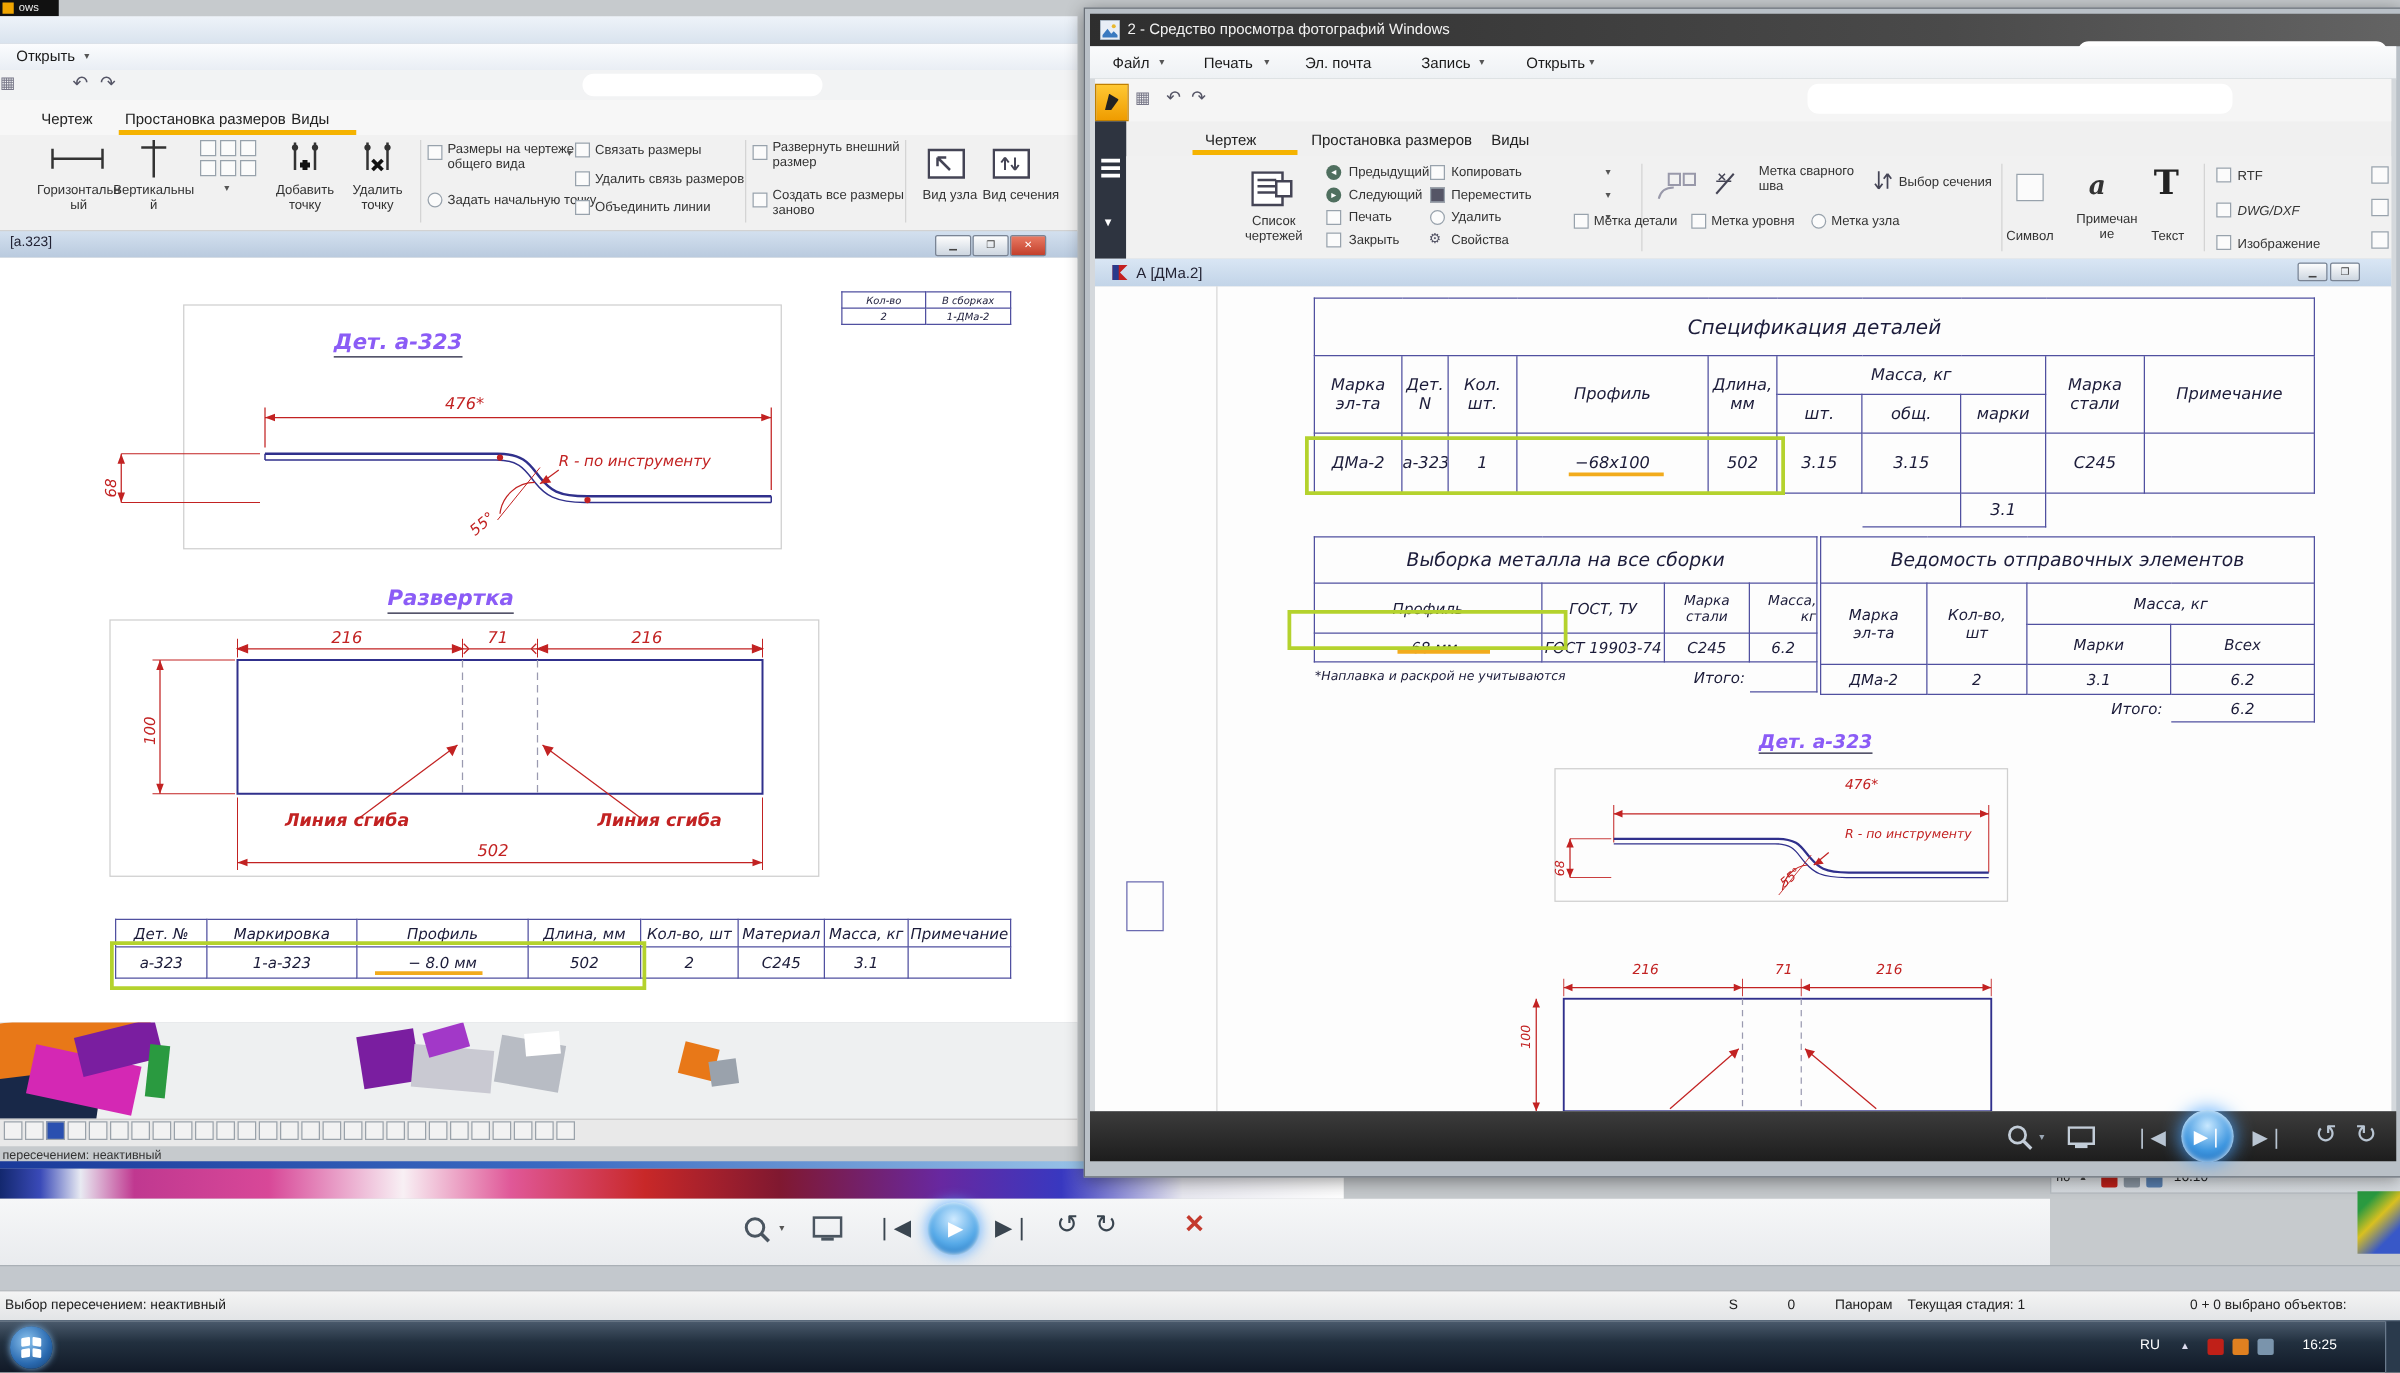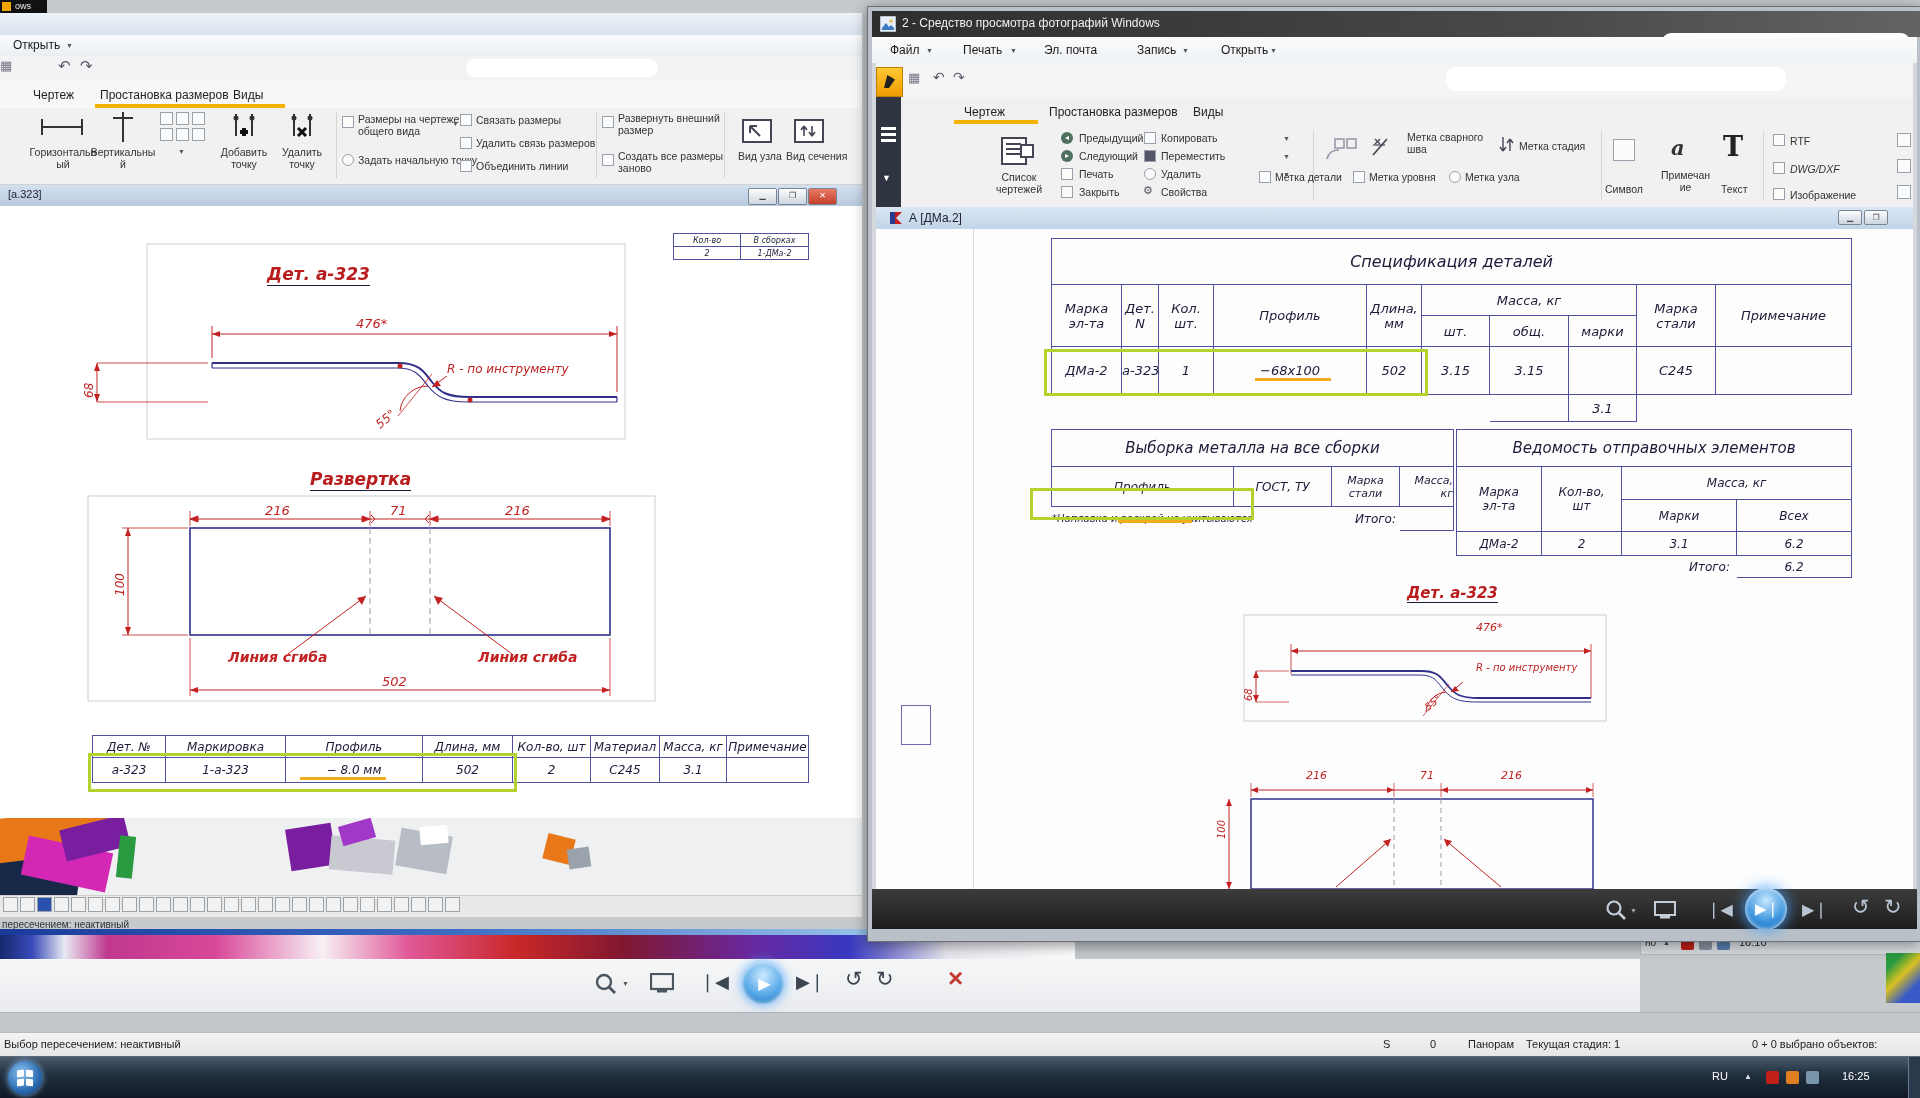--- a/index.html
+++ b/index.html
@@ -1,21 +1,21 @@
 <!DOCTYPE html>
 <html><head>
 <meta charset="utf-8">
 <style>
   html,body{margin:0;padding:0;background:#9aa0a6;}
   #screen{position:relative;width:1920px;height:1098px;overflow:hidden;
           background:#c6cacd;font-family:"Liberation Sans",sans-serif;}
   .abs{position:absolute;}
   .t{position:absolute;white-space:nowrap;}
   .pre{white-space:pre-line;}
-  .cad{font-family:"DejaVu Sans",sans-serif;font-style:italic;color:#b91c1c;}
+  .cad{font-family:"DejaVu Sans",sans-serif;font-style:italic;color:#8b5cf6;}
   .red{color:#c22222;}
   .vtext{transform:rotate(-90deg);transform-origin:left top;}
   
   .menu-item{font-size:12px;color:#1a1a1a;}
   .caret{font-size:7px;color:#555;}
   .tab{font-size:12px;color:#222;}
   .ribbon-lbl{font-size:10.5px;color:#333;}
   .sep-v{position:absolute;width:1px;background:#d4d4d4;}
   .micon{position:absolute;background:#fbfbfb;border:1px solid #98a2ac;box-sizing:border-box;}
   
@@ -418,21 +418,21 @@
               <line x1="2" y1="20" x2="16" y2="4" stroke="#445" stroke-width="1.6"></line>
               <line x1="2" y1="10" x2="14" y2="10" stroke="#445" stroke-width="1.2"></line>
               <path d="M4 4 l5 5 M9 4 l-5 5" stroke="#445" stroke-width="1.2"></path>
             </svg>
           <div class="t ribbon-lbl pre" style="left:494px;top:6px;white-space:pre-line;margin-left:12px;">Метка сварного
 шва</div>
 
           <svg class="abs" style="left:598px;top:10px;" width="16" height="20">
               <path d="M4 2 v14 M4 16 l-3 -4 M4 16 l3 -4 M11 16 V4 M11 4 l-3 4 M11 4 l3 4" stroke="#445" stroke-width="1.4" fill="none"></path>
             </svg>
-          <span class="t ribbon-lbl" style="left:618px;top:15px;">Метка стадия</span>
+          <span class="t ribbon-lbl" style="left:618px;top:15px;">Выбор сечения</span>
 
           <span class="micon" style="left:358px;top:46px;width:12px;height:12px;"></span>
           <span class="t ribbon-lbl" style="left:374px;top:46px;">Метка детали</span>
           <span class="micon" style="left:452px;top:46px;width:12px;height:12px;"></span>
           <span class="t ribbon-lbl" style="left:468px;top:46px;">Метка уровня</span>
           <span class="micon" style="left:548px;top:46px;width:12px;height:12px;border-radius:6px;"></span>
           <span class="t ribbon-lbl" style="left:564px;top:46px;">Метка узла</span>
           <div class="sep-v" style="left:700px;top:6px;height:70px;"></div>
 
           <span class="micon" style="left:712px;top:14px;width:22px;height:22px;"></span>
@@ -542,20 +542,26 @@
                   <td colspan="4" style="font-size:15px;">Выборка металла на все сборки</td>
                 </tr>
             <tr style="height:40px;">
               <td>Профиль</td>
               <td>ГОСТ, ТУ</td>
               <td class="pre" style="font-size:11px;">Марка
 стали</td>
               <td class="pre" style="font-size:11px;text-align:right;">Масса,
 кг</td>
             </tr>
+            <tr style="height:23px;">
+              <td>−68 мм</td>
+              <td>ГОСТ 19903-74</td>
+              <td>С245</td>
+              <td>6.2</td>
+            </tr>
             <tr style="height:24px;">
               <td class="nobl" colspan="2" style="font-size:10px;text-align:left;">*Наплавка и раскрой не учитываются</td>
               <td class="nobl" style="text-align:right;padding-right:3px;">Итого:</td>
               <td></td>
             </tr>
           </tbody>
             </table>
           <div class="hl-green" style="left:154px;top:259px;width:224px;height:32px;"></div>
           <div class="hl-orange" style="left:242px;top:291px;width:74px;"></div>
 

